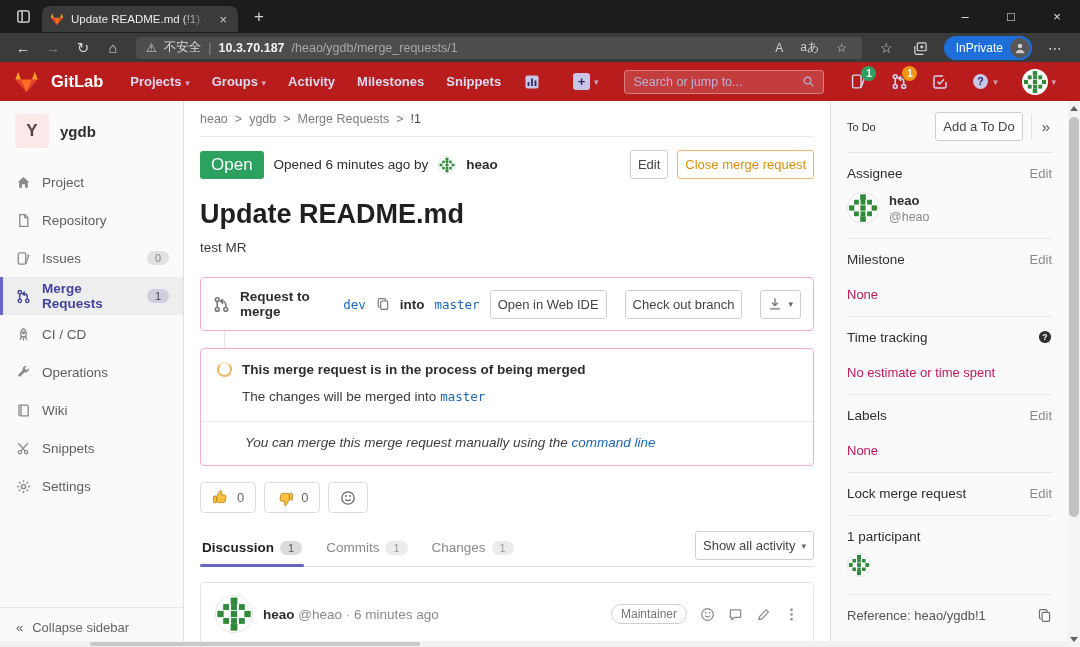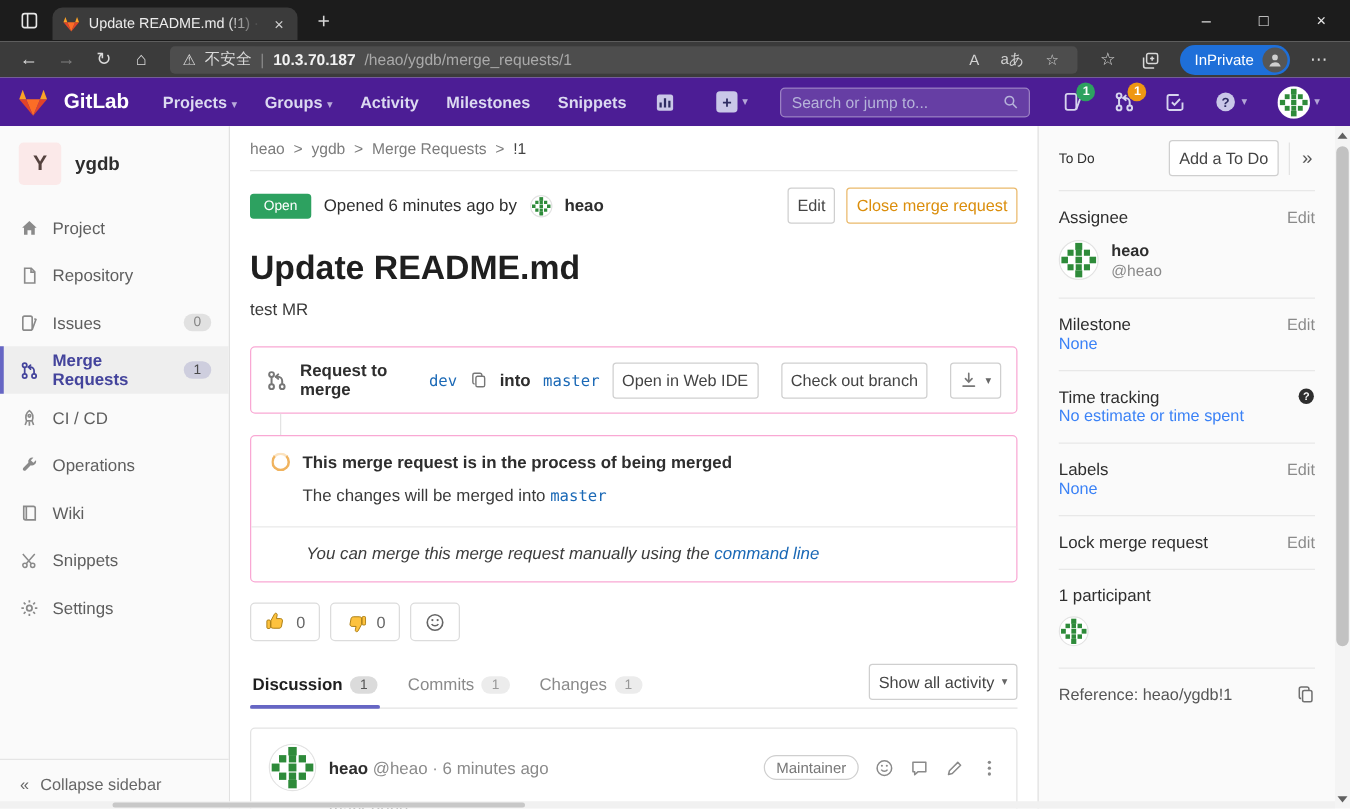--- a/index.html
+++ b/index.html
@@ -27,21 +27,21 @@
   .url-div { color:#8a8a8a; }
   .url-host { color:#f2f2f2; font-weight:bold; }
   .url-path { color:#a9a9a9; }
   .urlbox .spacer { flex:1; }
   .url-ic { color:#d3d3d3; font-size:12px; padding:0 5px; white-space:nowrap; }
   .bar-ic { color:#d8d8d8; font-size:14px; padding:0 8px; }
   .inprivate { background:#1e6fd9; color:#fff; border-radius:13px; height:24px; display:flex; align-items:center; gap:7px; padding:0 2px 0 12px; font-size:12px; margin:0 4px; }
   .inprivate-av { width:20px; height:20px; border-radius:50%; background:#565656; display:flex; align-items:center; justify-content:center; }
 
   
-  .gl-nav { height:39px; background:#4c1d95; display:flex; align-items:center; padding:8px 14px; gap:4px; color:#d6d4ee; }
+  .gl-nav { height:39px; background:#b91c1c; display:flex; align-items:center; padding:8px 14px; gap:4px; color:#d6d4ee; }
   .gl-brand { color:#fff; font-size:16.5px; font-weight:bold; margin:0 14px 0 8px; }
   .gl-item { font-size:13px; font-weight:bold; color:#dcdaf1; padding:0 9px; white-space:nowrap; }
   .gl-caret { font-size:9px; opacity:.75; }
   .gl-spacer { flex:1; }
   .gl-plus { background:#c9c7e8; color:#2e2c62; width:17px; height:17px; border-radius:3px; font-size:13px; font-weight:bold; display:inline-flex; align-items:center; justify-content:center; }
   .gl-search { width:200px; height:24px; background:rgba(255,255,255,.15); border:1px solid rgba(255,255,255,.35); border-radius:4px;
     display:flex; align-items:center; padding:0 8px; margin:0 12px; }
   .gl-search input { flex:1; background:transparent; border:none; outline:none; color:#c7c5e4; font-size:12.5px; font-family:inherit; width:100%; }
   .gl-search input::placeholder { color:#b6b3da; }
   .gl-icbtn { position:relative; padding:0 10px; color:#d6d4ee; display:flex; align-items:center; }
@@ -67,21 +67,21 @@
   .lsb-item.active::before { content:""; position:absolute; left:0; top:0; bottom:0; width:3px; background:#6666c4; }
   .lsb-badge { margin-left:auto; background:#e1e1e1; color:#858585; border-radius:9px; font-size:11px; font-weight:normal; padding:1px 8px; }
   .lsb-item.active .lsb-badge { background:#cecede; color:#4a4a4a; }
   .lsb-collapse { position:absolute; left:0; right:0; bottom:0; border-top:1px solid #e5e5e5; padding:12px 16px; color:#666; font-size:13px; display:flex; gap:9px; align-items:center; background:#fafafa; }
 
   
   .main { flex:1; padding:0 16px; overflow:hidden; background:#fff; min-width:0; }
   .breadcrumb { padding:11px 0 10px; border-bottom:1px solid #e8e8e8; font-size:12.5px; color:#7c7c7c; display:flex; gap:7px; align-items:center; }
   .crumb-last { color:#444; }
   .state-row { display:flex; align-items:center; gap:10px; padding:13px 0 6px; }
-  .open-badge { background:#2da160; color:#fff; font-size:11px; padding:4px 11px; border-radius:3px; }
+  .open-badge { background:#2da160; color:#fff; font-size:17px; padding:4px 11px; border-radius:3px; }
   .opened-txt { color:#2e2e2e; }
   .mini-av { width:18px; height:18px; border-radius:50%; overflow:hidden; border:1px solid #e3e3e3; }
   .author-b { font-weight:bold; }
   .state-actions { margin-left:auto; display:flex; gap:9px; }
   .btn { background:#fff; border:1px solid #cfcfcf; border-radius:3px; padding:6px 7px; font-size:13px; color:#444; display:inline-flex; align-items:center; gap:6px; white-space:nowrap; }
   .btn.warn { border-color:#eab96b; color:#db8e0c; }
   .mr-title { font-size:27px; font-weight:bold; color:#1f1f1f; margin:14px 0 10px; }
   .mr-desc { color:#3a3a3a; margin-bottom:22px; }
 
   .wbox { border:1px solid #f9a8d4; border-radius:4px; }
@@ -122,21 +122,21 @@
   
   .rsb { width:238px; flex:none; background:#fafafa; border-left:1px solid #e1e1e1; padding:0 16px; font-size:13px; overflow:hidden; }
   .todo-row { display:flex; align-items:center; padding:11px 0; gap:8px; }
   .todo-label { font-size:11px; flex:1; }
   .vdiv { width:1px; height:26px; background:#e3e3e3; }
   .rsb-expand { color:#555; font-size:15px; padding:0 2px; }
   .rsec { border-top:1px solid #e8e8e8; padding:13px 0 14px; }
   .rsec-head { display:flex; align-items:flex-start; }
   .rsec-label { color:#2e2e2e; font-size:13.5px; flex:1; }
   .edit-link { color:#8a8a8a; font-size:13px; }
-  .rsec-val { color:#3b82f6; margin-top:0; }
+  .rsec-val { color:#be185d; margin-top:20px; }
   .assignee-row { display:flex; gap:10px; margin-top:11px; align-items:center; }
   .r-avatar { width:32px; height:32px; border-radius:50%; overflow:hidden; border:1px solid #e3e3e3; }
   .a-name { font-weight:bold; font-size:13px; }
   .a-handle { color:#8a8a8a; font-size:12.5px; margin-top:2px; }
   .lock-val { display:flex; gap:8px; align-items:center; color:#8a8a8a; margin-top:9px; }
   .part-avatar { width:24px; height:24px; border-radius:50%; overflow:hidden; border:1px solid #e3e3e3; margin-top:9px; }
   .toggle { width:42px; height:22px; background:#428fdc; border-radius:12px; position:relative; }
   .toggle-knob { position:absolute; right:2px; top:2px; width:18px; height:18px; background:#fff; border-radius:50%; color:#428fdc; font-size:12px; display:flex; align-items:center; justify-content:center; }
   .ref-row { display:flex; align-items:center; }
   .ref-txt { flex:1; color:#555; }

